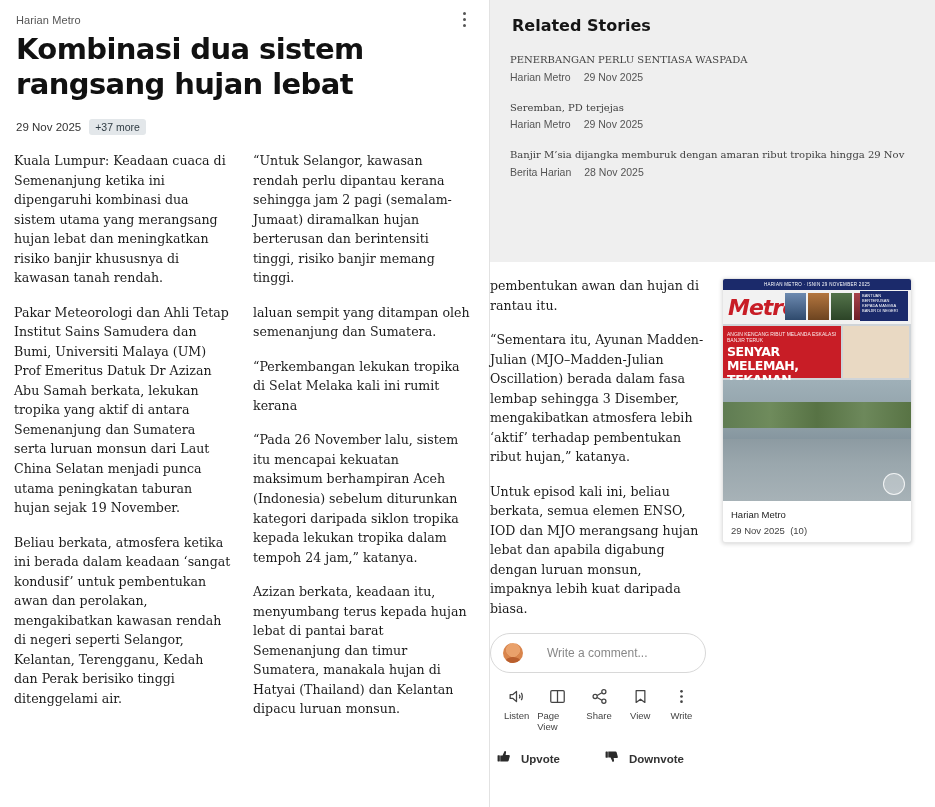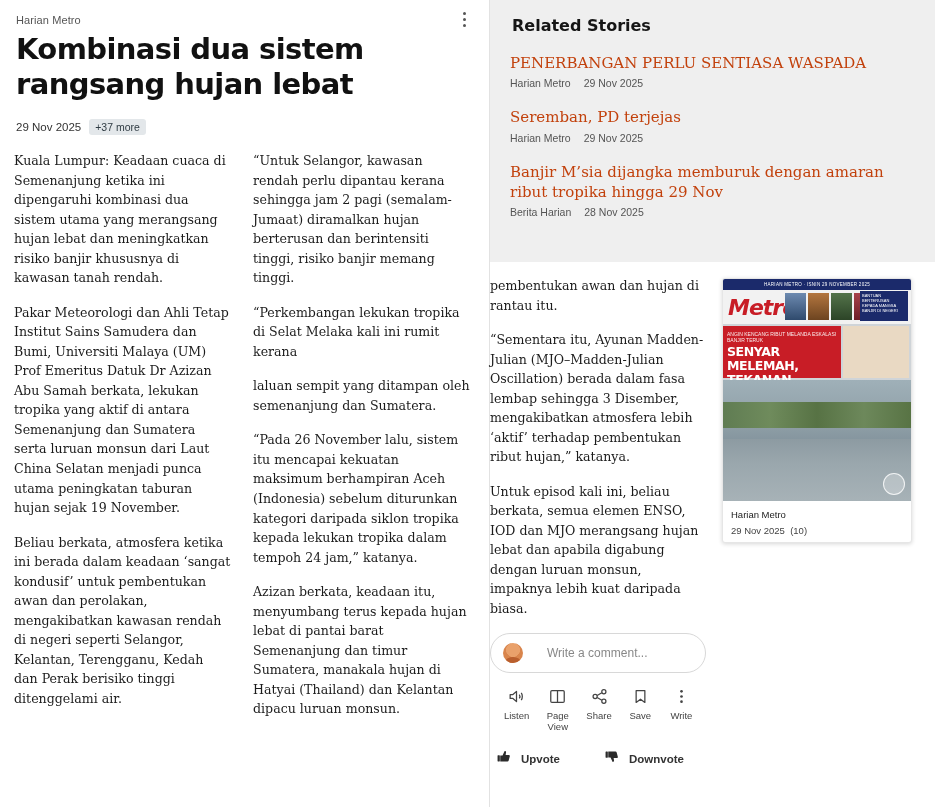--- a/index.html
+++ b/index.html
@@ -119,23 +119,23 @@
   .related-title {
     font-family: "DejaVu Sans", sans-serif;
     font-size: 16px;
     font-weight: bold;
     margin: 2px 0 18px 2px;
     color: #151515;
   }
   .related-item { margin-bottom: 18px; }
   .related-item .rhead {
     font-family: "DejaVu Serif", serif;
-    font-size: 15px;
+    font-size: 10px;
     line-height: 1.35;
-    color: #c2410c;
+    color: #404040;
     margin-bottom: 4px;
     cursor: pointer;
   }
   .related-item .rmeta {
     font-size: 10.5px;
     color: #555;
   }
   .related-item .rmeta .rsrc { margin-right: 10px; }
 
   
@@ -265,21 +265,20 @@
   }
 
   
   .actions {
     display: flex;
     gap: 0;
     margin: 14px 0 0 0;
     width: 218px;
     justify-content: space-between;
     padding: 0 6px;
-    text-align: center;
   }
   .action {
     display: flex;
     flex-direction: column;
     align-items: center;
     gap: 4px;
     width: 48px;
     cursor: pointer;
   }
   .action .lab { font-size: 9.5px; color: #444; }
@@ -318,22 +317,22 @@
     <div class="meta-row">
       <span class="meta-date">29 Nov 2025</span>
       <span class="more-badge">+37 more</span>
     </div>
 
     <div class="body-cols">
       <p>Kuala Lumpur: Keadaan cuaca di Semenanjung ketika ini dipengaruhi kombinasi dua sistem utama yang merangsang hujan lebat dan meningkatkan risiko banjir khususnya di kawasan tanah rendah.</p>
       <p>Pakar Meteorologi dan Ahli Tetap Institut Sains Samudera dan Bumi, Universiti Malaya (UM) Prof Emeritus Datuk Dr Azizan Abu Samah berkata, lekukan tropika yang aktif di antara Semenanjung dan Sumatera serta luruan monsun dari Laut China Selatan menjadi punca utama peningkatan taburan hujan sejak 19 November.</p>
       <p>Beliau berkata, atmosfera ketika ini berada dalam keadaan ‘sangat kondusif’ untuk pembentukan awan dan perolakan, mengakibatkan kawasan rendah di negeri seperti Selangor, Kelantan, Terengganu, Kedah dan Perak berisiko tinggi ditenggelami air.</p>
       <p>“Untuk Selangor, kawasan rendah perlu dipantau kerana sehingga jam 2 pagi (semalam-Jumaat) diramalkan hujan berterusan dan berintensiti tinggi, risiko banjir memang tinggi.</p>
+      <p>laluan sempit yang ditampan oleh semenanjung dan Sumatera.</p>
       <p>“Perkembangan lekukan tropika di Selat Melaka kali ini rumit kerana</p>
-      <p>laluan sempit yang ditampan oleh semenanjung dan Sumatera.</p>
       <p>“Pada 26 November lalu, sistem itu mencapai kekuatan maksimum berhampiran Aceh (Indonesia) sebelum diturunkan kategori daripada siklon tropika kepada lekukan tropika dalam tempoh 24 jam,” katanya.</p>
       <p>Azizan berkata, keadaan itu, menyumbang terus kepada hujan lebat di pantai barat Semenanjung dan timur Sumatera, manakala hujan di Hatyai (Thailand) dan Kelantan dipacu luruan monsun.</p>
 
     </div>
   </div>
 
   <div class="col-divider"></div>
 
   <div class="right-pane">
 
@@ -413,21 +412,21 @@
             </span>
             <span class="lab">Share</span>
           </div>
 
           <div class="action">
             <span>
               <svg width="19" height="19" viewBox="0 0 24 24" fill="none" stroke="#444" stroke-width="1.6">
                 <path d="M6.5 4.5h11v15l-5.5-4-5.5 4z" stroke-linejoin="round"></path>
               </svg>
             </span>
-            <span class="lab">Save</span>
+            <span class="lab">View</span>
           </div>
 
           <div class="action">
             <span>
               <svg width="19" height="19" viewBox="0 0 24 24" fill="#444">
                 <circle cx="12" cy="5.5" r="1.7"></circle>
                 <circle cx="12" cy="12" r="1.7"></circle>
                 <circle cx="12" cy="18.5" r="1.7"></circle>
               </svg>
             </span>

